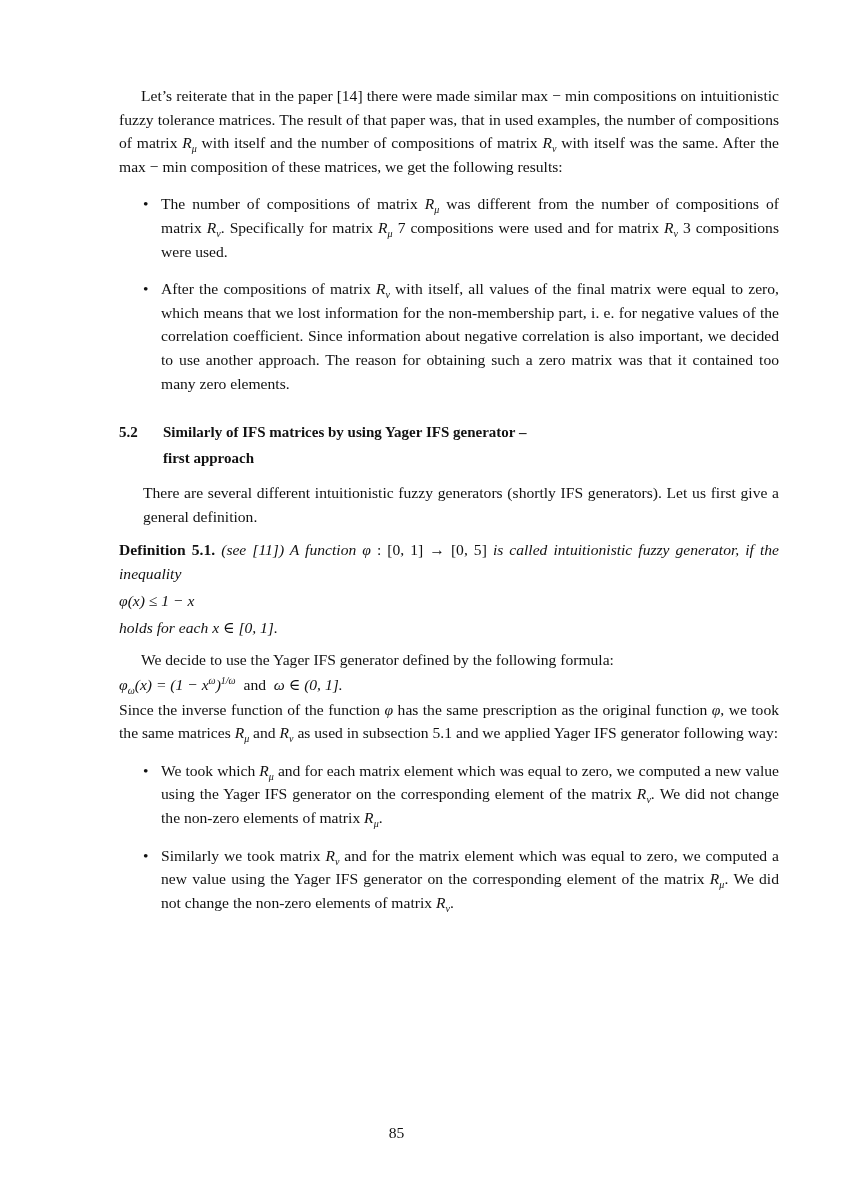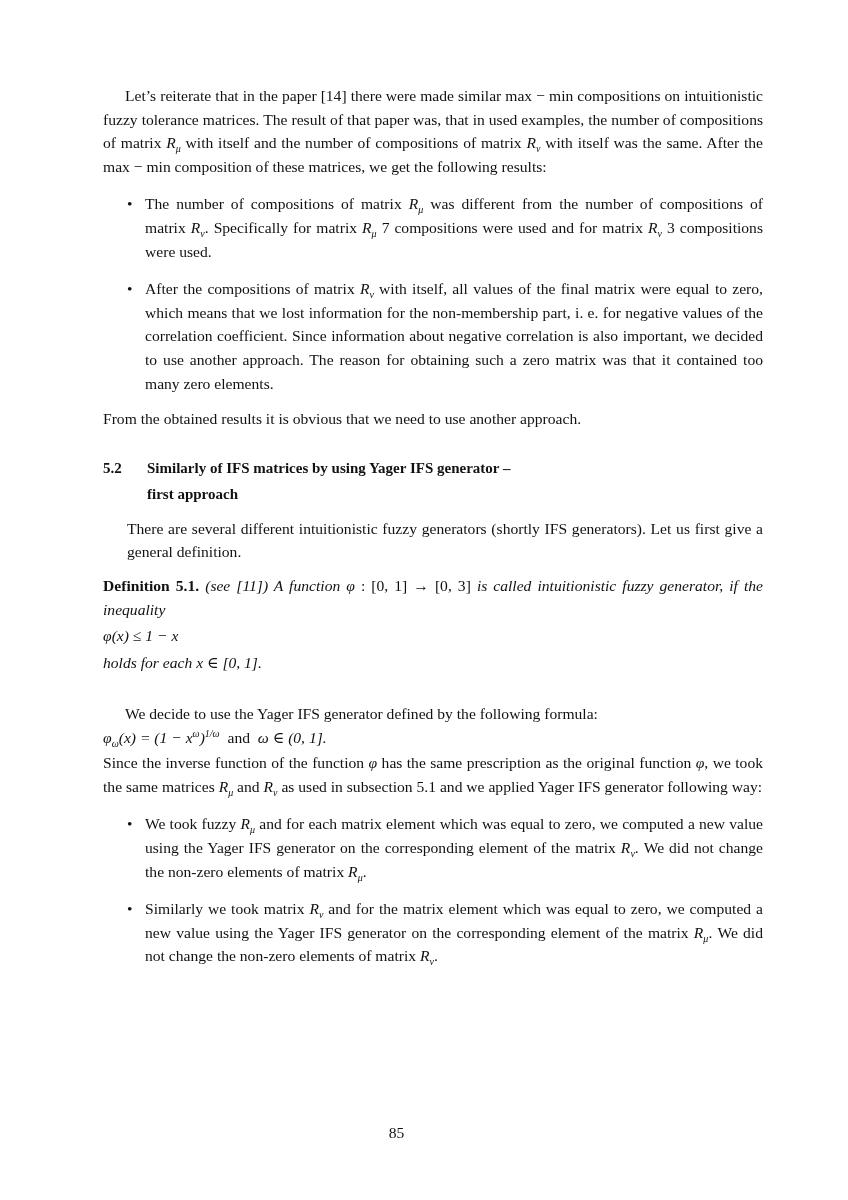--- a/index.html
+++ b/index.html
@@ -1,18 +1,18 @@
 <!DOCTYPE html>
 <html><head>
 <meta charset="utf-8">
 <style>
   html, body { margin: 0; padding: 0; background: #ffffff; }
   body { width: 848px; height: 1200px; position: relative; overflow: hidden;
          font-family: "Liberation Serif", "DejaVu Serif", serif; color: #111; font-size: 15.6px; }
-  .page { position: absolute; left: 103px; top: 84px; width: 660px; }
+  .page { position: absolute; left: 119px; top: 84px; width: 660px; }
   p { margin: 0; line-height: 23.6px; text-align: justify; }
   .indent { text-indent: 22px; }
   .m { font-style: italic; }
   .roman { font-style: normal; }
   ul.bullets { list-style: none; margin: 14px 0 0 0; padding: 0 0 0 42px; }
   ul.bullets li { position: relative; margin-bottom: 14px; line-height: 23.6px; text-align: justify; }
   ul.bullets li::before { content: "\2022"; position: absolute; left: -18px; top: 0; }
   .section-heading { font-weight: bold; font-size: 15px; line-height: 26px; margin-top: 24px; display: flex; }
   .section-num { width: 44px; flex: none; }
   .section-title { flex: 1; }
@@ -50,67 +50,66 @@
       <span class="m"><span>R</span><sub>ν</sub></span>
       <span>3 compositions were used.</span>
     </li>
     <li>
       <span>After the compositions of matrix</span>
       <span class="m"><span>R</span><sub>ν</sub></span>
       <span>with itself, all values of the final matrix were equal to zero, which means that we lost information for the non-membership part, i. e. for negative values of the correlation coefficient. Since information about negative correlation is also important, we decided to use another approach. The reason for obtaining such a zero matrix was that it contained too many zero elements.</span>
     </li>
   </ul>
 
-  <p style="margin-top:-2px;">From the obtained results it is obvious that we need to use another approach.</p>
 
   <div class="section-heading">
     <div class="section-num">5.2</div>
     <div class="section-title">
       <div>Similarly of IFS matrices by using Yager IFS generator –</div>
       <div>first approach</div>
     </div>
   </div>
 
   <p style="margin-top:10px;margin-left:24px;">There are several different intuitionistic fuzzy generators (shortly IFS generators). Let us first give a general definition.</p>
 
   <p style="margin-top:10px;">
     <span class="defn-label">Definition 5.1.</span>
     <span class="m">(see [11]) A function</span>
     <span class="m">φ</span>
-    <span class="roman">: [0, 1] → [0, 3]</span>
+    <span class="roman">: [0, 1] → [0, 5]</span>
     <span class="m">is called intuitionistic fuzzy generator, if the inequality</span>
   </p>
   <div class="display">φ(x) ≤ 1 − x</div>
   <p>
     <span class="m">holds for each</span>
     <span class="m">x ∈ [0, 1].</span>
   </p>
 
-  <p class="indent" style="margin-top:27px;">We decide to use the Yager IFS generator defined by the following formula:</p>
+  <p class="indent" style="margin-top:9px;">We decide to use the Yager IFS generator defined by the following formula:</p>
 
   <div class="display" style="margin:0 0;">
     <span>φ</span><sub>ω</sub><span>(x) = (1 − x</span><sup>ω</sup><span>)</span><sup>1/ω</sup>
     &nbsp;<span class="roman">and</span>&nbsp;
     <span>ω ∈ (0, 1].</span>
   </div>
 
   <p>
     <span>Since the inverse function of the function</span>
     <span class="m">φ</span>
     <span>has the same prescription as the original function</span>
     <span class="m">φ</span><span>, we took the same matrices</span>
     <span class="m"><span>R</span><sub>μ</sub></span>
     <span>and</span>
     <span class="m"><span>R</span><sub>ν</sub></span>
     <span>as used in subsection 5.1 and we applied Yager IFS generator following way:</span>
   </p>
 
   <ul class="bullets">
     <li>
-      <span>We took fuzzy</span>
+      <span>We took which</span>
       <span class="m"><span>R</span><sub>μ</sub></span>
       <span>and for each matrix element which was equal to zero, we computed a new value using the Yager IFS generator on the corresponding element of the matrix</span>
       <span class="m"><span>R</span><sub>ν</sub></span><span>. We did not change the non-zero elements of matrix</span>
       <span class="m"><span>R</span><sub>μ</sub></span><span>.</span>
     </li>
     <li>
       <span>Similarly we took matrix</span>
       <span class="m"><span>R</span><sub>ν</sub></span>
       <span>and for the matrix element which was equal to zero, we computed a new value using the Yager IFS generator on the corresponding element of the matrix</span>
       <span class="m"><span>R</span><sub>μ</sub></span><span>. We did not change the non-zero elements of matrix</span>

